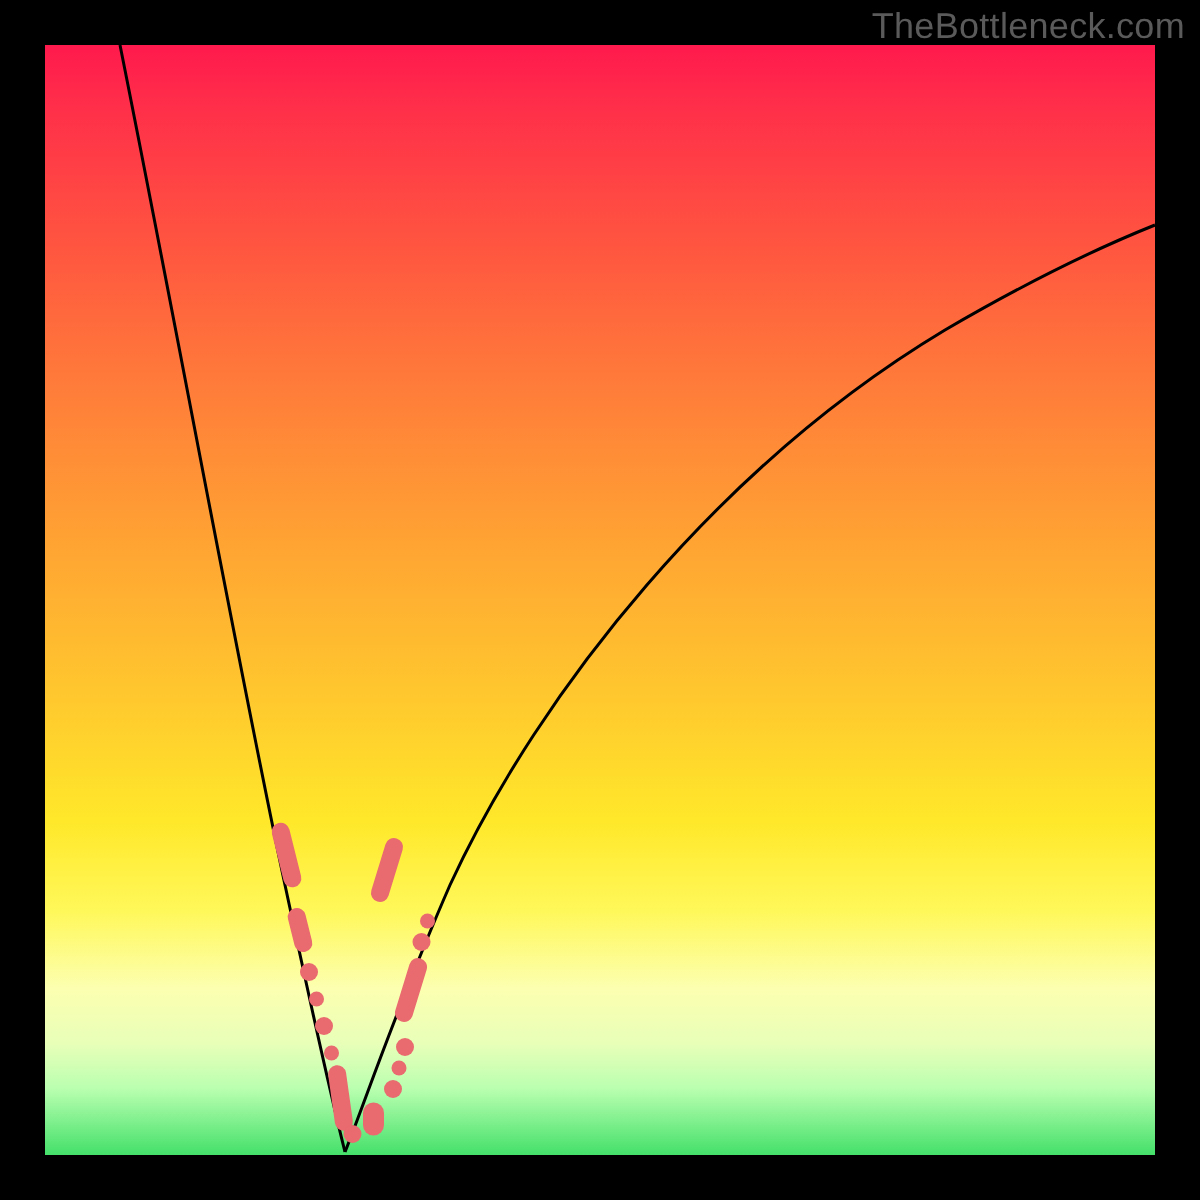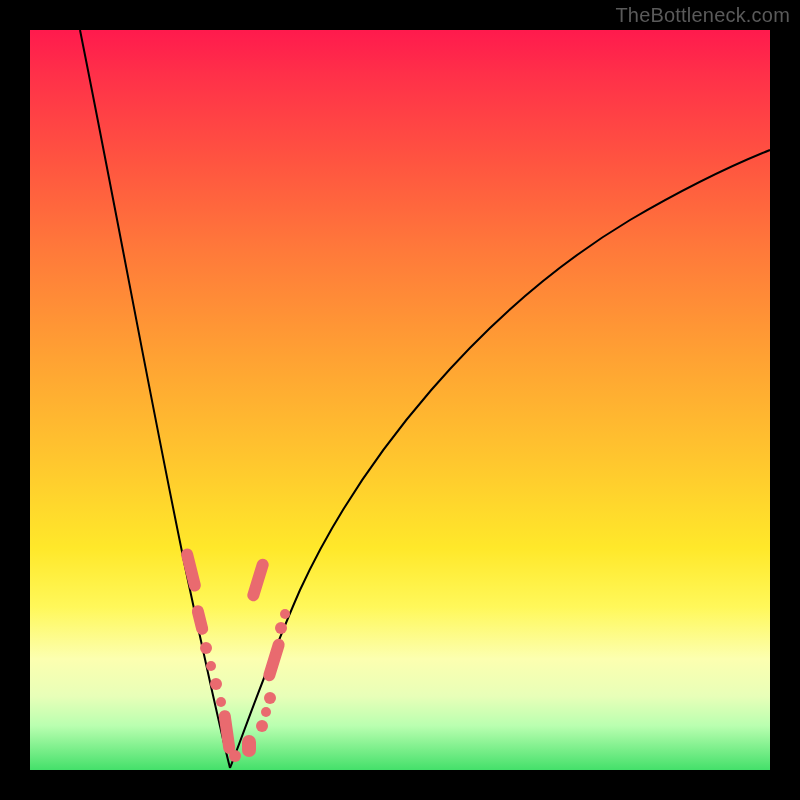--- a/index.html
+++ b/index.html
@@ -29,21 +29,21 @@
       #fcffb0 85%,
       #e8ffb8 90%,
       #baffb0 94%,
       #44e06a 100%);
   }
   .watermark {
     position: absolute;
     top: 4px;
     right: 10px;
     color: #5a5a5a;
-    font-size: 20px;
+    font-size: 24px;
     font-weight: 500;
     letter-spacing: 0.2px;
     user-select: none;
   }
   svg.curve {
     position: absolute;
     left: 0; top: 0;
     width: 740px;
     height: 740px;
     overflow: visible;

